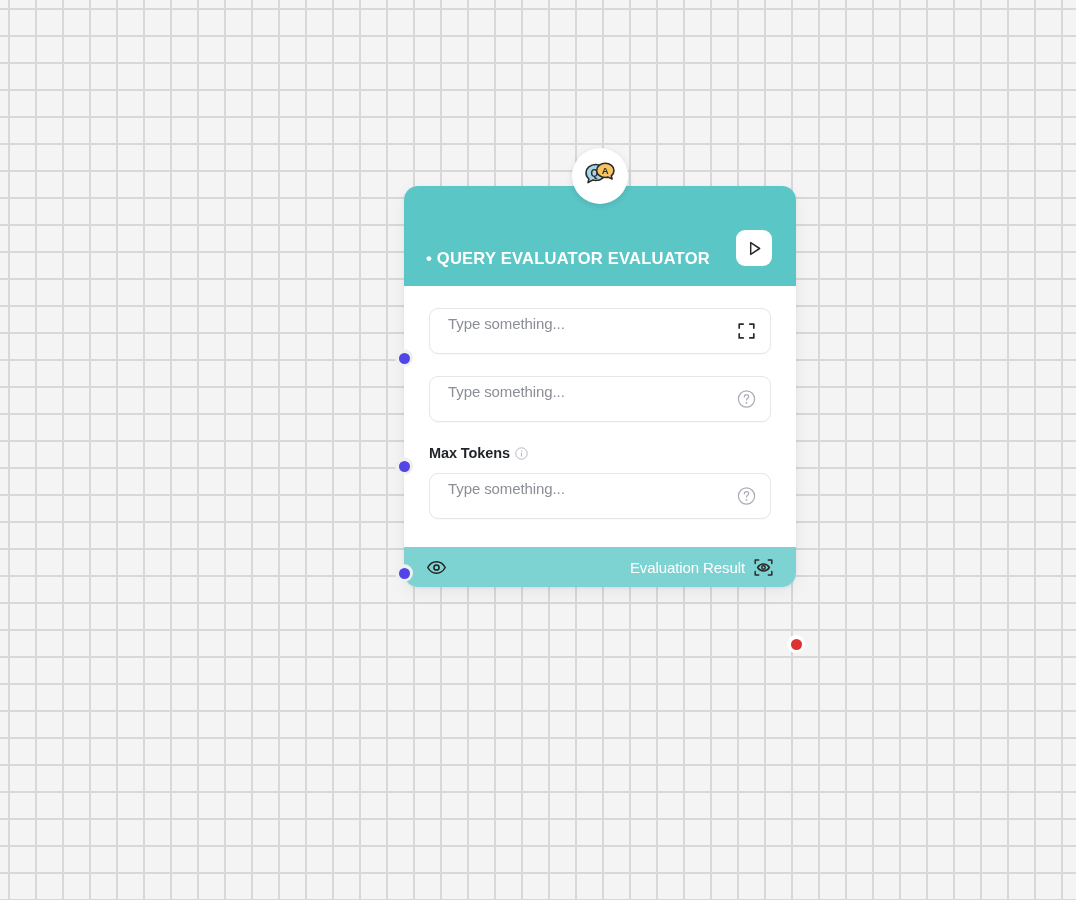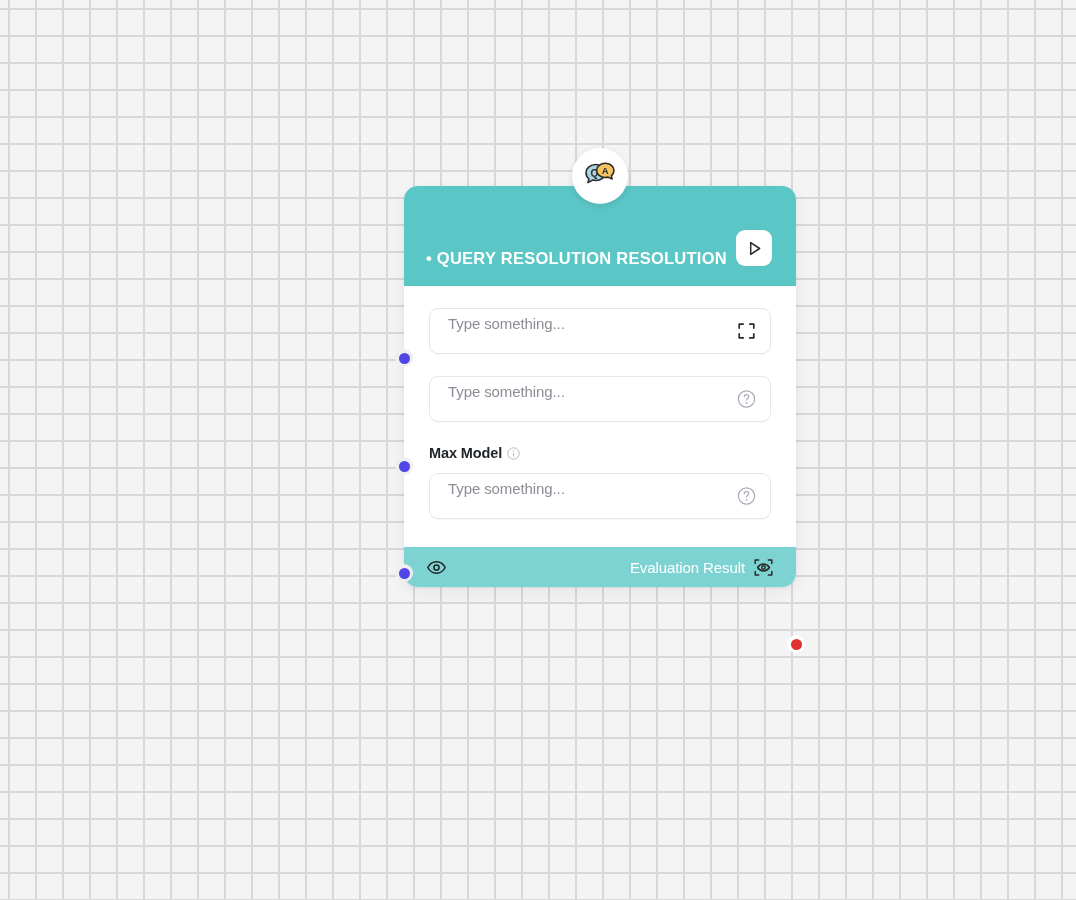--- a/index.html
+++ b/index.html
@@ -235,21 +235,21 @@
       <svg class="icon-svg" width="34" height="30" viewBox="0 0 34 30">
         <path d="M3 11.5c0-4.4 4.4-8 9.8-8s9.8 3.6 9.8 8-4.4 8-9.8 8c-1.1 0-2.2-.15-3.2-.42L5 21.6l.9-3.6C4.1 16.4 3 14.1 3 11.5z" fill="#a9d5e3" stroke="#2b2b2b" stroke-width="1.6" stroke-linejoin="round"></path>
         <text x="11.5" y="15.6" font-family="'Liberation Sans',sans-serif" font-size="10" font-weight="bold" fill="#2b2b2b" text-anchor="middle">Q</text>
         <path d="M31 9.4c0-3.9-3.9-7.1-8.7-7.1S13.6 5.5 13.6 9.4s3.9 7.1 8.7 7.1c.95 0 1.9-.13 2.8-.37l4 1.9-.8-3.2c1.6-1.4 2.7-3.3 2.7-5.4z" fill="#f7c463" stroke="#2b2b2b" stroke-width="1.6" stroke-linejoin="round"></path>
         <text x="22.3" y="13" font-family="'Liberation Sans',sans-serif" font-size="9.5" font-weight="bold" fill="#2b2b2b" text-anchor="middle">A</text>
       </svg>
     </span>
   </div>
 
   <div id="node-header">
-    <span id="node-title">• QUERY RESOLUTION RESOLUTION</span>
+    <span id="node-title">• QUERY EVALUATOR EVALUATOR</span>
     <button id="run-button">
       <span>
         <svg class="icon-svg" width="17" height="17" viewBox="0 0 17 17">
           <path d="M4.7 2.6 L13.6 8.5 L4.7 14.4 Z" fill="none" stroke="#2b2b2b" stroke-width="1.5" stroke-linejoin="round"></path>
         </svg>
       </span>
     </button>
   </div>
 
   <div id="node-body">
@@ -278,21 +278,21 @@
             <circle cx="9.5" cy="9.5" r="8.1" fill="none" stroke="#a9acb4" stroke-width="1.2"></circle>
             <path d="M7.3 7.3c0-1.25 1-2.1 2.2-2.1s2.2.85 2.2 2c0 1.5-2.15 1.6-2.15 3.2" fill="none" stroke="#a9acb4" stroke-width="1.2" stroke-linecap="round"></path>
             <circle cx="9.5" cy="13.4" r="0.85" fill="#a9acb4"></circle>
           </svg>
         </span>
       </div>
     </div>
 
     <div class="field-group">
       <div class="field-label-row">
-        <span class="field-label">Max Model</span>
+        <span class="field-label">Max Tokens</span>
         <span>
           <svg class="icon-svg" width="13" height="13" viewBox="0 0 13 13">
             <circle cx="6.5" cy="6.5" r="5.7" fill="none" stroke="#b6b8be" stroke-width="1"></circle>
             <circle cx="6.5" cy="3.9" r="0.72" fill="#b6b8be"></circle>
             <rect x="5.95" y="5.5" width="1.1" height="4" rx="0.5" fill="#b6b8be"></rect>
           </svg>
         </span>
       </div>
       <div class="field-input">
         <span class="field-placeholder">Type something...</span>

